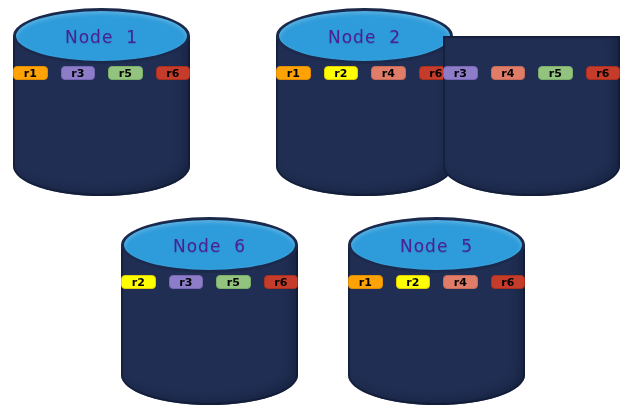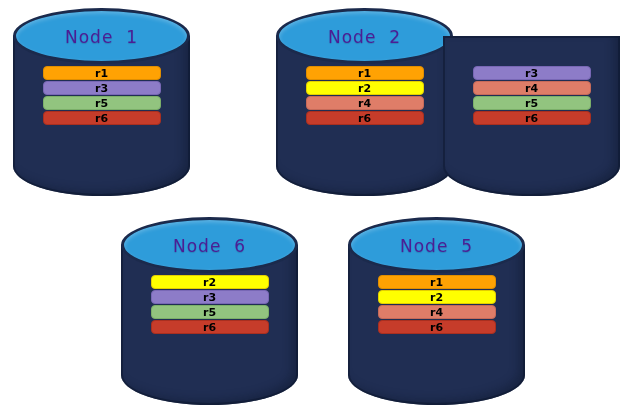--- a/index.html
+++ b/index.html
@@ -54,23 +54,22 @@
     letter-spacing: 1px;
     white-space: pre;
     margin-top: 2px;
     text-shadow: 0 1px 1px rgba(0,0,0,0.15);
   }
   .bars {
     position: absolute;
     top: 58px;
     left: 0; right: 0;
     display: flex;
-    flex-direction: column;
     align-items: center;
-    gap: 1px;
+    gap: 13px;
     text-align: right;
   }
   .bar {
     box-sizing: border-box;
     width: 118px;
     height: 14px;
     border-radius: 4px;
     border: 1px solid rgba(0,0,0,0.25);
     display: flex;
     align-items: center;

